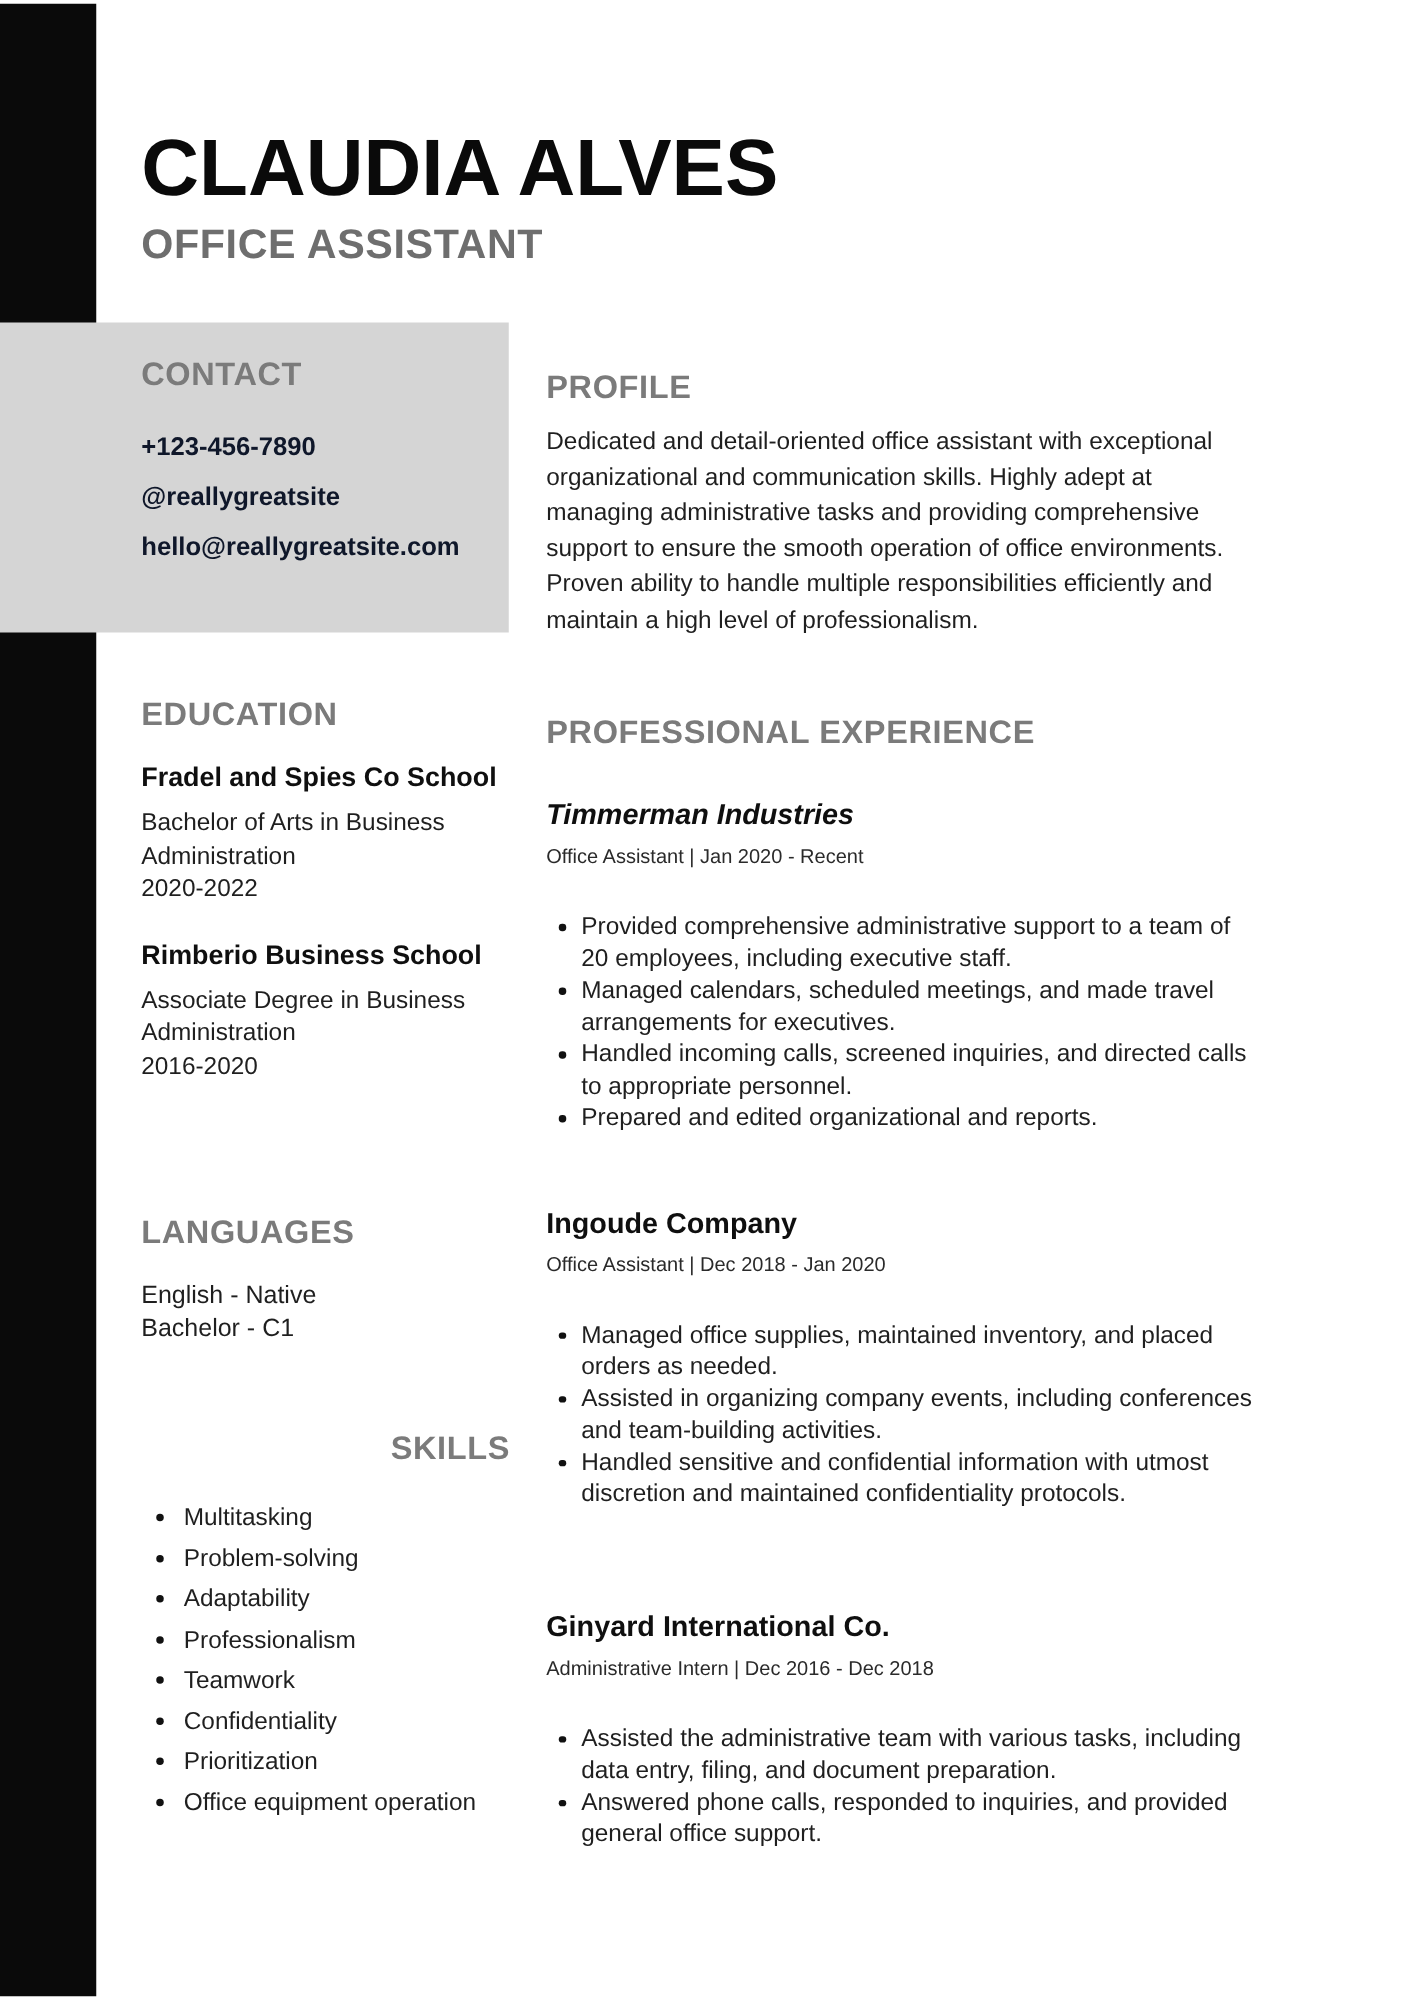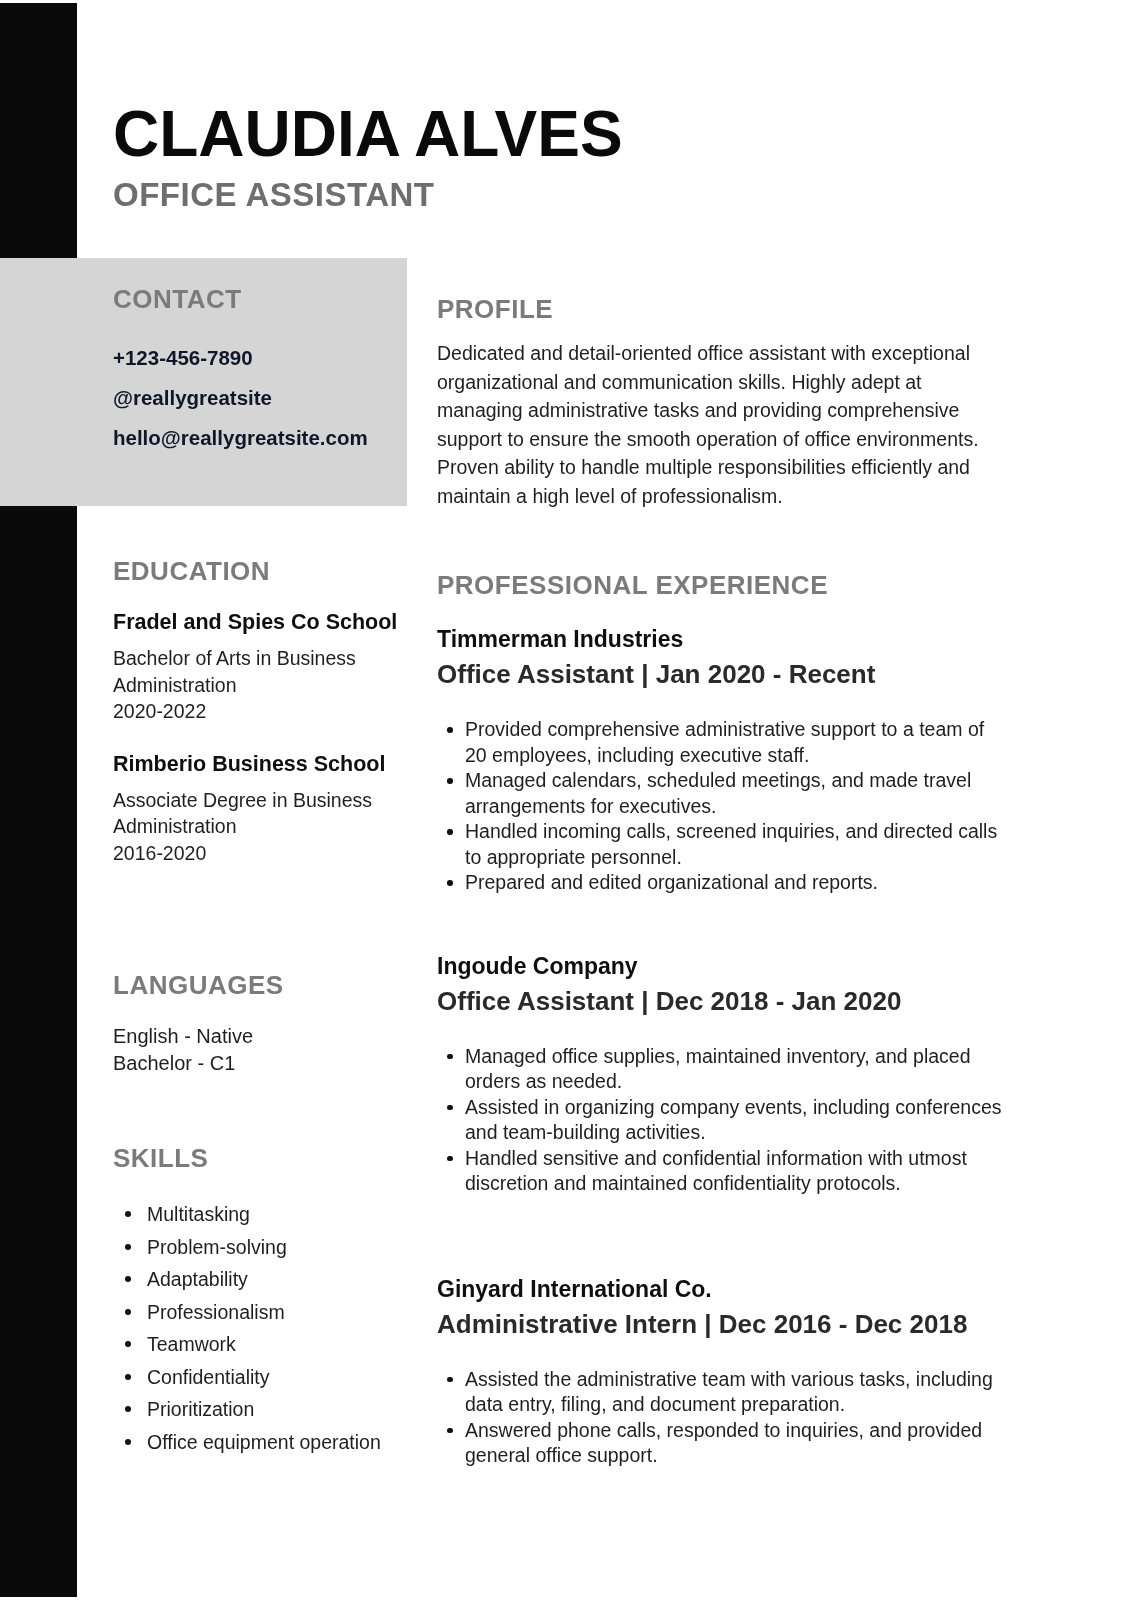--- a/index.html
+++ b/index.html
@@ -31,34 +31,34 @@
   .contact-item.first{margin-top:30px;}
   .contact-item + .contact-item{margin-top:14px;}
 
   
   .left-col{position:absolute;left:113px;top:556px;width:295px;}
   .school{font-size:21.5px;line-height:27px;font-weight:700;color:#0f0f0f;margin-top:22px;}
   .degree{font-size:19.5px;line-height:26.5px;margin-top:9px;color:var(--body_text);}
   .school.second{margin-top:26px;}
   .languages-h{margin-top:104px;}
   .lang-list{margin-top:22px;font-size:20px;line-height:27px;color:var(--body_text);}
-  .skills-h{margin-top:66px;}
+  .skills-h{margin-top:66px;text-align:right;}
   .skills-list{list-style:none;margin-top:24px;}
   .skills-list li{position:relative;padding-left:34px;font-size:19.5px;line-height:32.5px;color:var(--body_text);}
   .skills-list li::before{content:"";position:absolute;left:12px;top:13px;width:6px;height:6px;border-radius:50%;background:#111111;}
 
   
   .right-col{position:absolute;left:437px;top:294px;width:570px;}
   .profile-text{margin-top:14px;font-size:19.5px;line-height:28.5px;color:var(--body_text);}
   .exp-h{margin-top:60px;}
   .company{font-size:23px;line-height:28px;font-weight:700;color:#0f0f0f;}
-  .company.c1{margin-top:24px;}
+  .company.c1{margin-top:36px;font-style:italic;}
   .company.c2{margin-top:56px;}
   .company.c3{margin-top:78px;}
-  .job-meta{font-size:26px;line-height:26px;margin-top:8px;color:#2a2a2a;font-weight:bold;}
+  .job-meta{font-size:16px;line-height:26px;margin-top:8px;color:#2a2a2a;}
   .job-bullets{list-style:none;margin-top:30px;}
   .job-bullets li{position:relative;padding-left:28px;font-size:19.5px;line-height:25.5px;color:var(--body_text);}
   .job-bullets li::before{content:"";position:absolute;left:10px;top:10px;width:5.5px;height:5.5px;border-radius:50%;background:#111111;}
 </style>
 </head>
 <body>
 
 <div class="page">
 
   <div class="accent-bar"></div>

